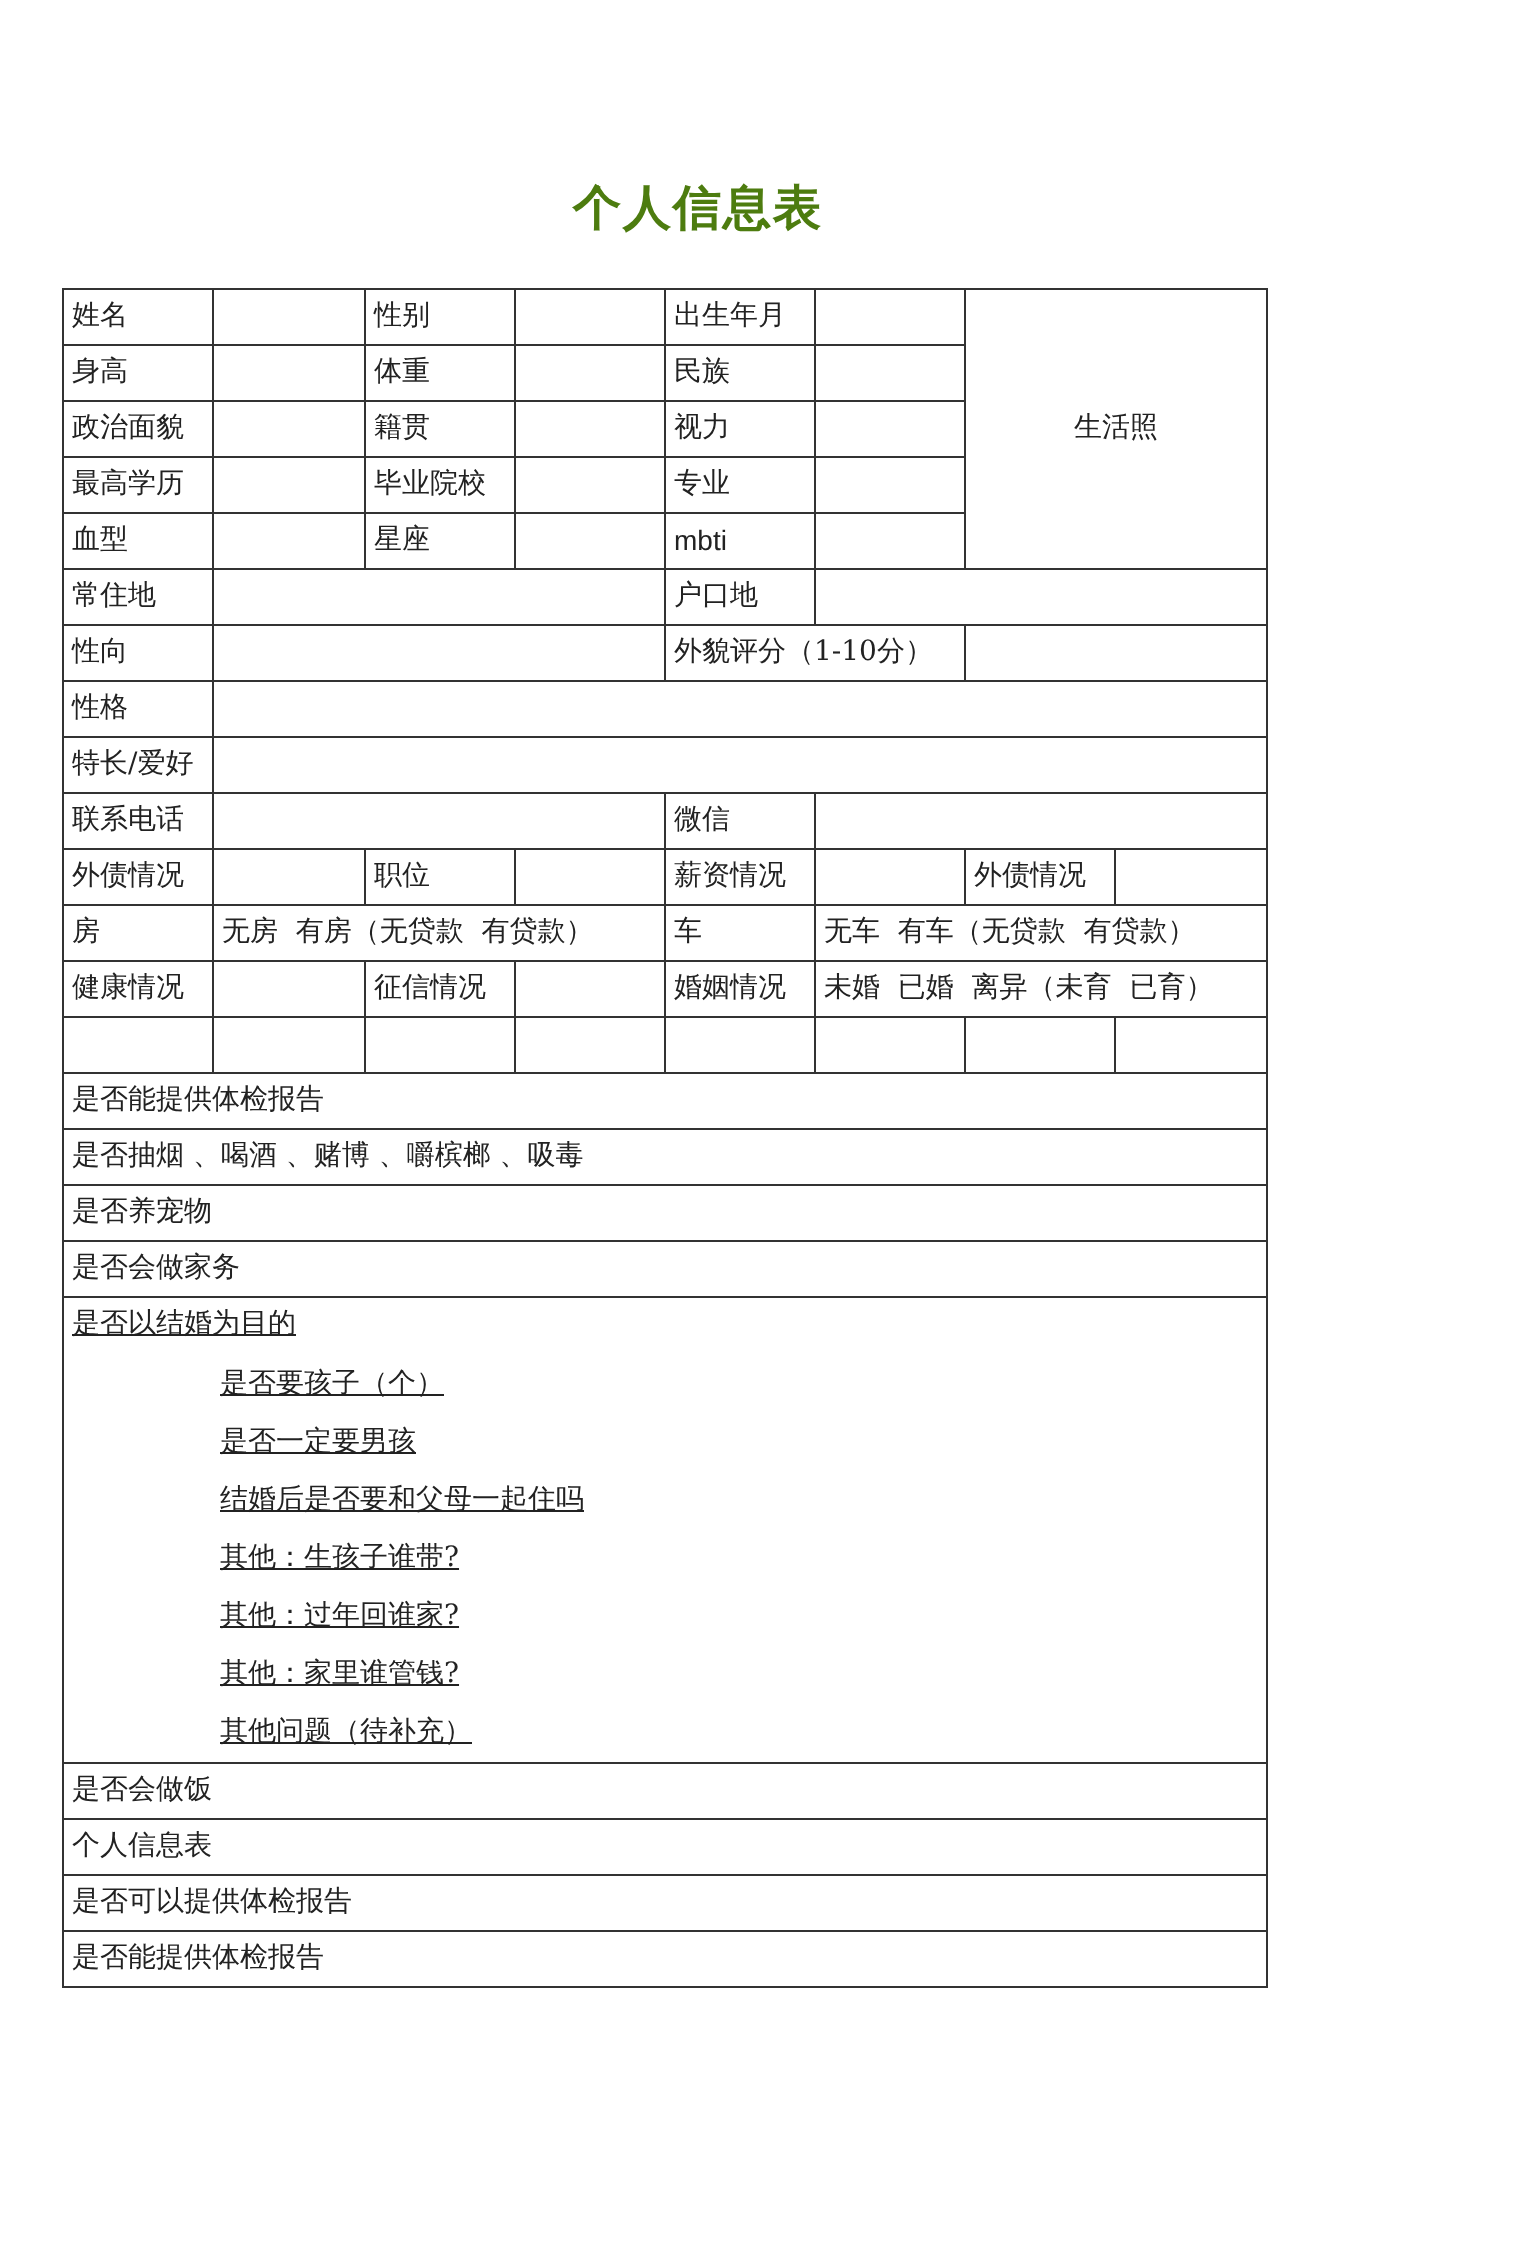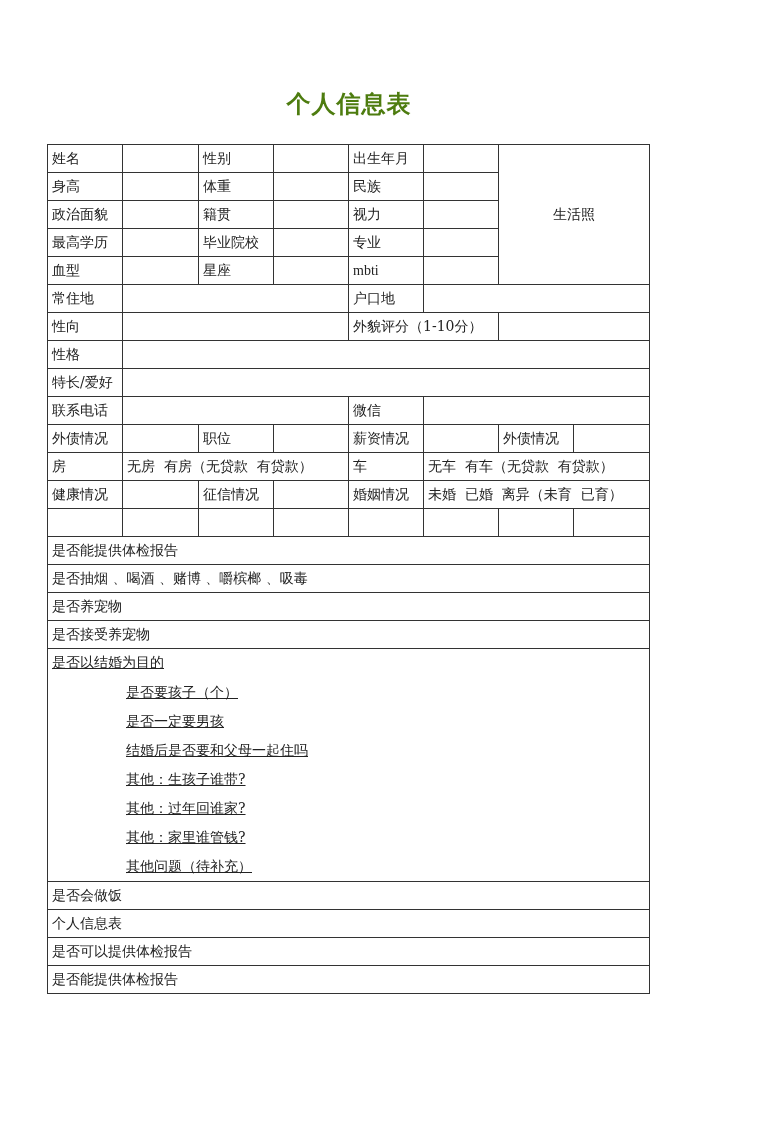--- a/index.html
+++ b/index.html
@@ -1,30 +1,30 @@
 <!DOCTYPE html>
 <html><head>
   <meta charset="utf-8">
   <style>
     html, body { margin: 0; padding: 0; background: #ffffff; }
     body { width: 764px; height: 1134px; position: relative; overflow: hidden;
            font-family: "DejaVu Serif", "Liberation Serif", serif; color: #222; }
     .title { position: absolute; top: 88px; left: 0; width: 698px; text-align: center;
              font-family: "DejaVu Sans", "Liberation Sans", sans-serif;
              font-size: 24px; font-weight: bold; color: #4d7c0f; letter-spacing: 1px; }
-    table.form { position: absolute; left: 47px; top: 144px; border-collapse: collapse;
+    table.form { position: absolute; left: 31px; top: 144px; border-collapse: collapse;
                  table-layout: fixed; width: 602px; }
     table.form td { border: 1.5px solid #333; height: 27px; padding: 0 0 0 4px;
                     font-size: 14px; line-height: 27px; white-space: nowrap; overflow: hidden;
                     vertical-align: middle; }
     table.form td.photo { text-align: center; padding: 10px; vertical-align: middle; }
     table.form td.big { vertical-align: top; padding: 0; height: 229px; text-decoration: underline; }
     .big-head { padding-left: 4px; height: 29px; line-height: 27px; }
     .sub { padding-left: 78px; height: 29px; line-height: 29px; }
-    .mono { font-family: Liberation Serif, serif; font-size: 13px; }
+    .mono { font-family: Liberation Sans, sans-serif; font-size: 13px; }
   </style>
 </head>
 <body>
 
 <div class="title">个人信息表</div>
 
 <table class="form">
   <colgroup>
     <col style="width:75px">
       <col style="width:76px">
@@ -140,21 +140,21 @@
   <tr>
     <td colspan="8">是否能提供体检报告</td>
   </tr>
   <tr>
     <td colspan="8">是否抽烟 、喝酒 、赌博 、嚼槟榔 、吸毒</td>
   </tr>
   <tr>
     <td colspan="8">是否养宠物</td>
   </tr>
   <tr>
-    <td colspan="8">是否接受养宠物</td>
+    <td colspan="8">是否会做家务</td>
   </tr>
   <tr>
     <td colspan="8" class="big">
       <div class="big-head">是否以结婚为目的</div>
       <div class="sub">是否要孩子（个）</div>
       <div class="sub">是否一定要男孩</div>
       <div class="sub">结婚后是否要和父母一起住吗</div>
       <div class="sub">其他：生孩子谁带?</div>
       <div class="sub">其他：过年回谁家?</div>
       <div class="sub">其他：家里谁管钱?</div>

